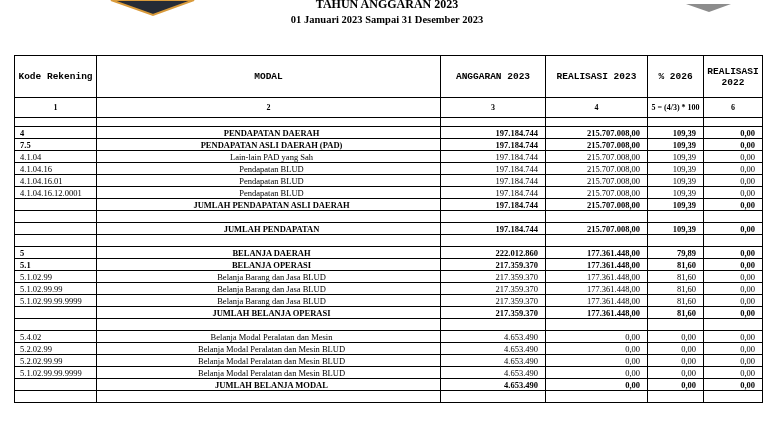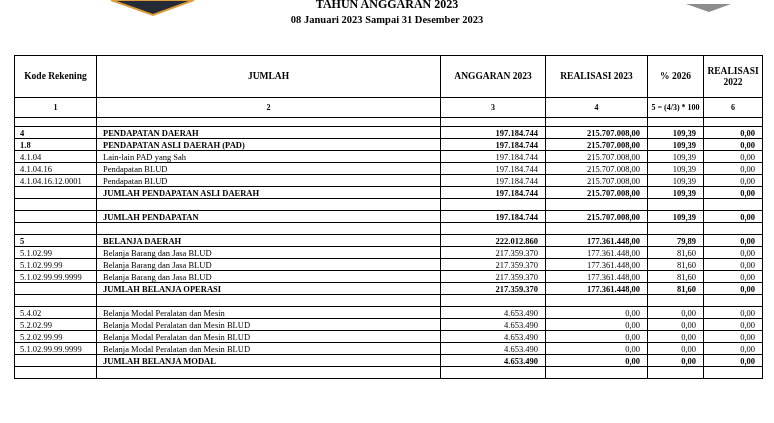--- a/index.html
+++ b/index.html
@@ -31,71 +31,71 @@
     width: 748px;
     border-collapse: collapse;
     table-layout: fixed;
   }
   table.lra td, table.lra th {
     border: 1px solid #000000;
     overflow: hidden;
     vertical-align: middle;
     font-weight: normal;
   }
-  tr.head-row { height: 42px; }
+  tr.head-row { height: 42px; font-family: Liberation Mono, monospace; }
   tr.head-row th {
     text-align: center; font-weight: bold; font-size: 9.5px; line-height: 11px;
     padding: 0 2px;
   }
   tr.num-row { height: 20px; }
   tr.num-row td {
     text-align: center; font-weight: bold; font-size: 8px; line-height: 9px;
     padding: 0 3px;
   }
   tr.spacer-row { height: 9px; }
   tr.data-row { height: 12px; }
   tr.data-row td { font-size: 8.5px; line-height: 10px; white-space: nowrap; }
   tr.data-row.bold td { font-weight: bold; }
   td.c-kode   { text-align: left;  padding-left: 5px; }
-  td.c-uraian { text-align: left;  padding-left: 6px; }
+  td.c-uraian { text-align: center;  padding-left: 6px; }
   td.c-num    { text-align: right; padding-right: 7px; }
 </style>
 </head>
 <body>
 
 <div class="page">
 
   <div class="doc-header">
     <span class="logo-left">
       <svg width="85" height="17" aria-hidden="true">
         <polygon points="1,0 84,0 43,15" fill="#252b36" stroke="#d99b3c" stroke-width="2"></polygon>
       </svg>
     </span>
     <span class="logo-right">
       <svg width="46" height="10" aria-hidden="true">
         <polygon points="0,0 45,0 23,8" fill="#8d8d8d"></polygon>
       </svg>
     </span>
     <div class="title-line1">TAHUN ANGGARAN 2023</div>
-    <div class="title-line2">08 Januari 2023 Sampai 31 Desember 2023</div>
+    <div class="title-line2">01 Januari 2023 Sampai 31 Desember 2023</div>
   </div>
 
   <table class="lra">
     <colgroup>
       <col style="width:82px">
       <col style="width:344px">
       <col style="width:105px">
       <col style="width:102px">
       <col style="width:56px">
       <col style="width:59px">
     </colgroup>
     <thead>
       <tr class="head-row">
         <th>Kode Rekening</th>
-        <th>JUMLAH</th>
+        <th>MODAL</th>
         <th>ANGGARAN 2023</th>
         <th>REALISASI 2023</th>
         <th>% 2026</th>
         <th>REALISASI 2022</th>
       </tr>
       <tr class="num-row">
         <td>1</td>
         <td>2</td>
         <td>3</td>
         <td>4</td>
@@ -114,37 +114,45 @@
     <tbody>
         <tr class="data-row bold">
           <td class="c-kode">4</td>
           <td class="c-uraian">PENDAPATAN DAERAH</td>
           <td class="c-num">197.184.744</td>
           <td class="c-num">215.707.008,00</td>
           <td class="c-num">109,39</td>
           <td class="c-num">0,00</td>
         </tr>
         <tr class="data-row bold">
-          <td class="c-kode">1.8</td>
+          <td class="c-kode">7.5</td>
           <td class="c-uraian">PENDAPATAN ASLI DAERAH (PAD)</td>
           <td class="c-num">197.184.744</td>
           <td class="c-num">215.707.008,00</td>
           <td class="c-num">109,39</td>
           <td class="c-num">0,00</td>
         </tr>
         <tr class="data-row">
           <td class="c-kode">4.1.04</td>
           <td class="c-uraian">Lain-lain PAD yang Sah</td>
           <td class="c-num">197.184.744</td>
           <td class="c-num">215.707.008,00</td>
           <td class="c-num">109,39</td>
           <td class="c-num">0,00</td>
         </tr>
         <tr class="data-row">
           <td class="c-kode">4.1.04.16</td>
+          <td class="c-uraian">Pendapatan BLUD</td>
+          <td class="c-num">197.184.744</td>
+          <td class="c-num">215.707.008,00</td>
+          <td class="c-num">109,39</td>
+          <td class="c-num">0,00</td>
+        </tr>
+        <tr class="data-row">
+          <td class="c-kode">4.1.04.16.01</td>
           <td class="c-uraian">Pendapatan BLUD</td>
           <td class="c-num">197.184.744</td>
           <td class="c-num">215.707.008,00</td>
           <td class="c-num">109,39</td>
           <td class="c-num">0,00</td>
         </tr>
         <tr class="data-row">
           <td class="c-kode">4.1.04.16.12.0001</td>
           <td class="c-uraian">Pendapatan BLUD</td>
           <td class="c-num">197.184.744</td>
@@ -185,20 +193,28 @@
           <td class="c-num"></td>
         </tr>
         <tr class="data-row bold">
           <td class="c-kode">5</td>
           <td class="c-uraian">BELANJA DAERAH</td>
           <td class="c-num">222.012.860</td>
           <td class="c-num">177.361.448,00</td>
           <td class="c-num">79,89</td>
           <td class="c-num">0,00</td>
         </tr>
+        <tr class="data-row bold">
+          <td class="c-kode">5.1</td>
+          <td class="c-uraian">BELANJA OPERASI</td>
+          <td class="c-num">217.359.370</td>
+          <td class="c-num">177.361.448,00</td>
+          <td class="c-num">81,60</td>
+          <td class="c-num">0,00</td>
+        </tr>
         <tr class="data-row">
           <td class="c-kode">5.1.02.99</td>
           <td class="c-uraian">Belanja Barang dan Jasa BLUD</td>
           <td class="c-num">217.359.370</td>
           <td class="c-num">177.361.448,00</td>
           <td class="c-num">81,60</td>
           <td class="c-num">0,00</td>
         </tr>
         <tr class="data-row">
           <td class="c-kode">5.1.02.99.99</td>

